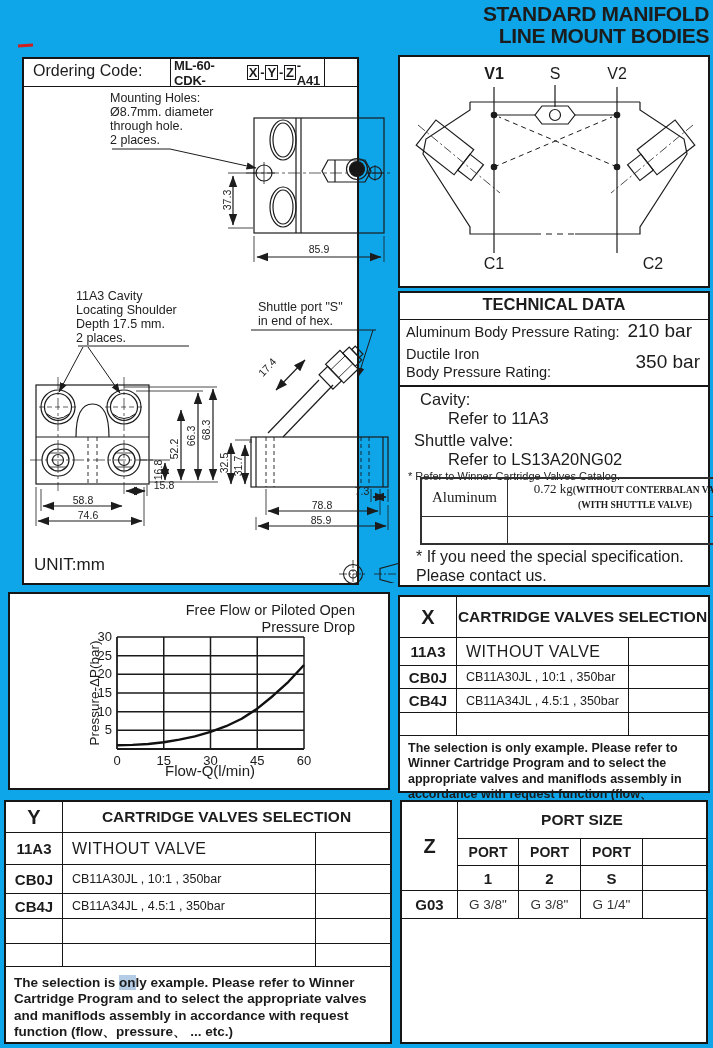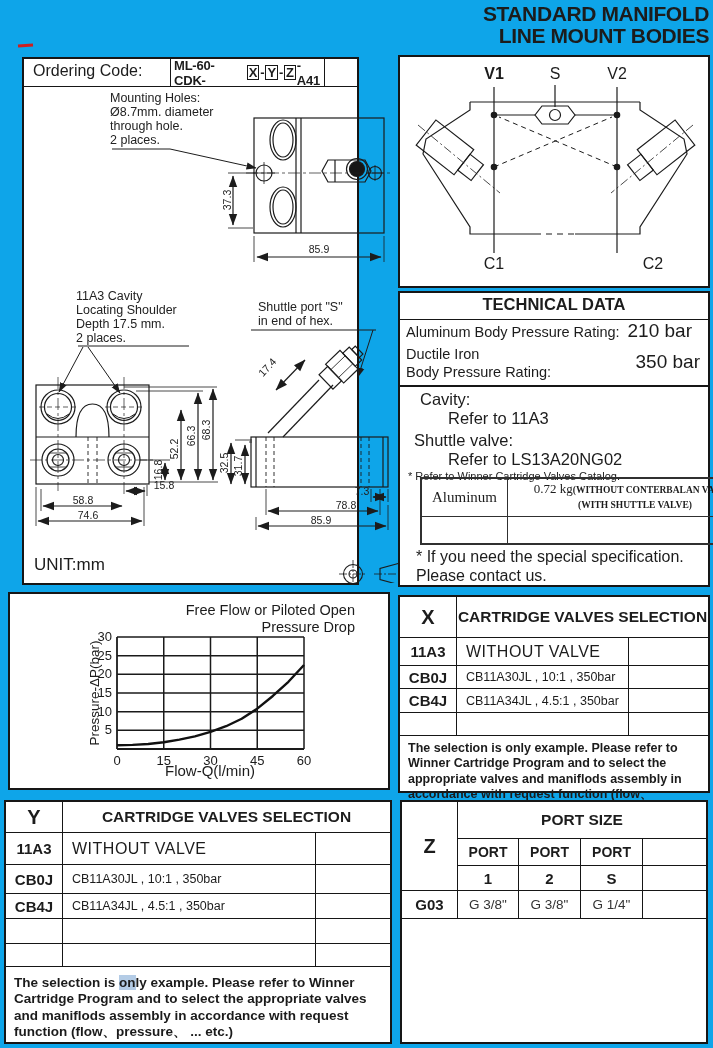--- a/index.html
+++ b/index.html
@@ -235,21 +235,21 @@
     <span class="dim dimv" style="left:182px;top:371px;">68.3</span>
     <span class="dim dimv" style="left:150px;top:390px;">52.2</span>
     <span class="dim dimv" style="left:134px;top:411px;">16.8</span>
     <span class="dim" style="left:108px;top:426px;margin-left:32px;">15.8</span>
     <span class="dim" style="left:59px;top:441px;">58.8</span>
     <span class="dim" style="left:64px;top:456px;">74.6</span>
     <span class="dim dim45" style="left:243px;top:308px;">17.4</span>
     <span class="dim dimv" style="left:200px;top:404px;">32.5</span>
     <span class="dim dimv" style="left:214px;top:407px;">31.7</span>
     <span class="dim" style="left:338px;top:432px;">7.3</span>
-    <span class="dim" style="left:298px;top:446px;margin-left:24px;">78.8</span>
+    <span class="dim" style="left:298px;top:446px;">78.8</span>
     <span class="dim" style="left:297px;top:461px;">85.9</span>
   </div>
 
   <div class="box" style="left:398px;top:55px;width:312px;height:233px;">
     <svg width="308" height="229" viewBox="0 0 308 229">
       <g class="ln" stroke-width="1.2">
         <line x1="94" y1="30" x2="94" y2="196"></line>
         <line x1="217" y1="30" x2="217" y2="196"></line>
         <line x1="155" y1="28" x2="155" y2="50"></line>
         <line x1="94" y1="58" x2="135" y2="58"></line>

